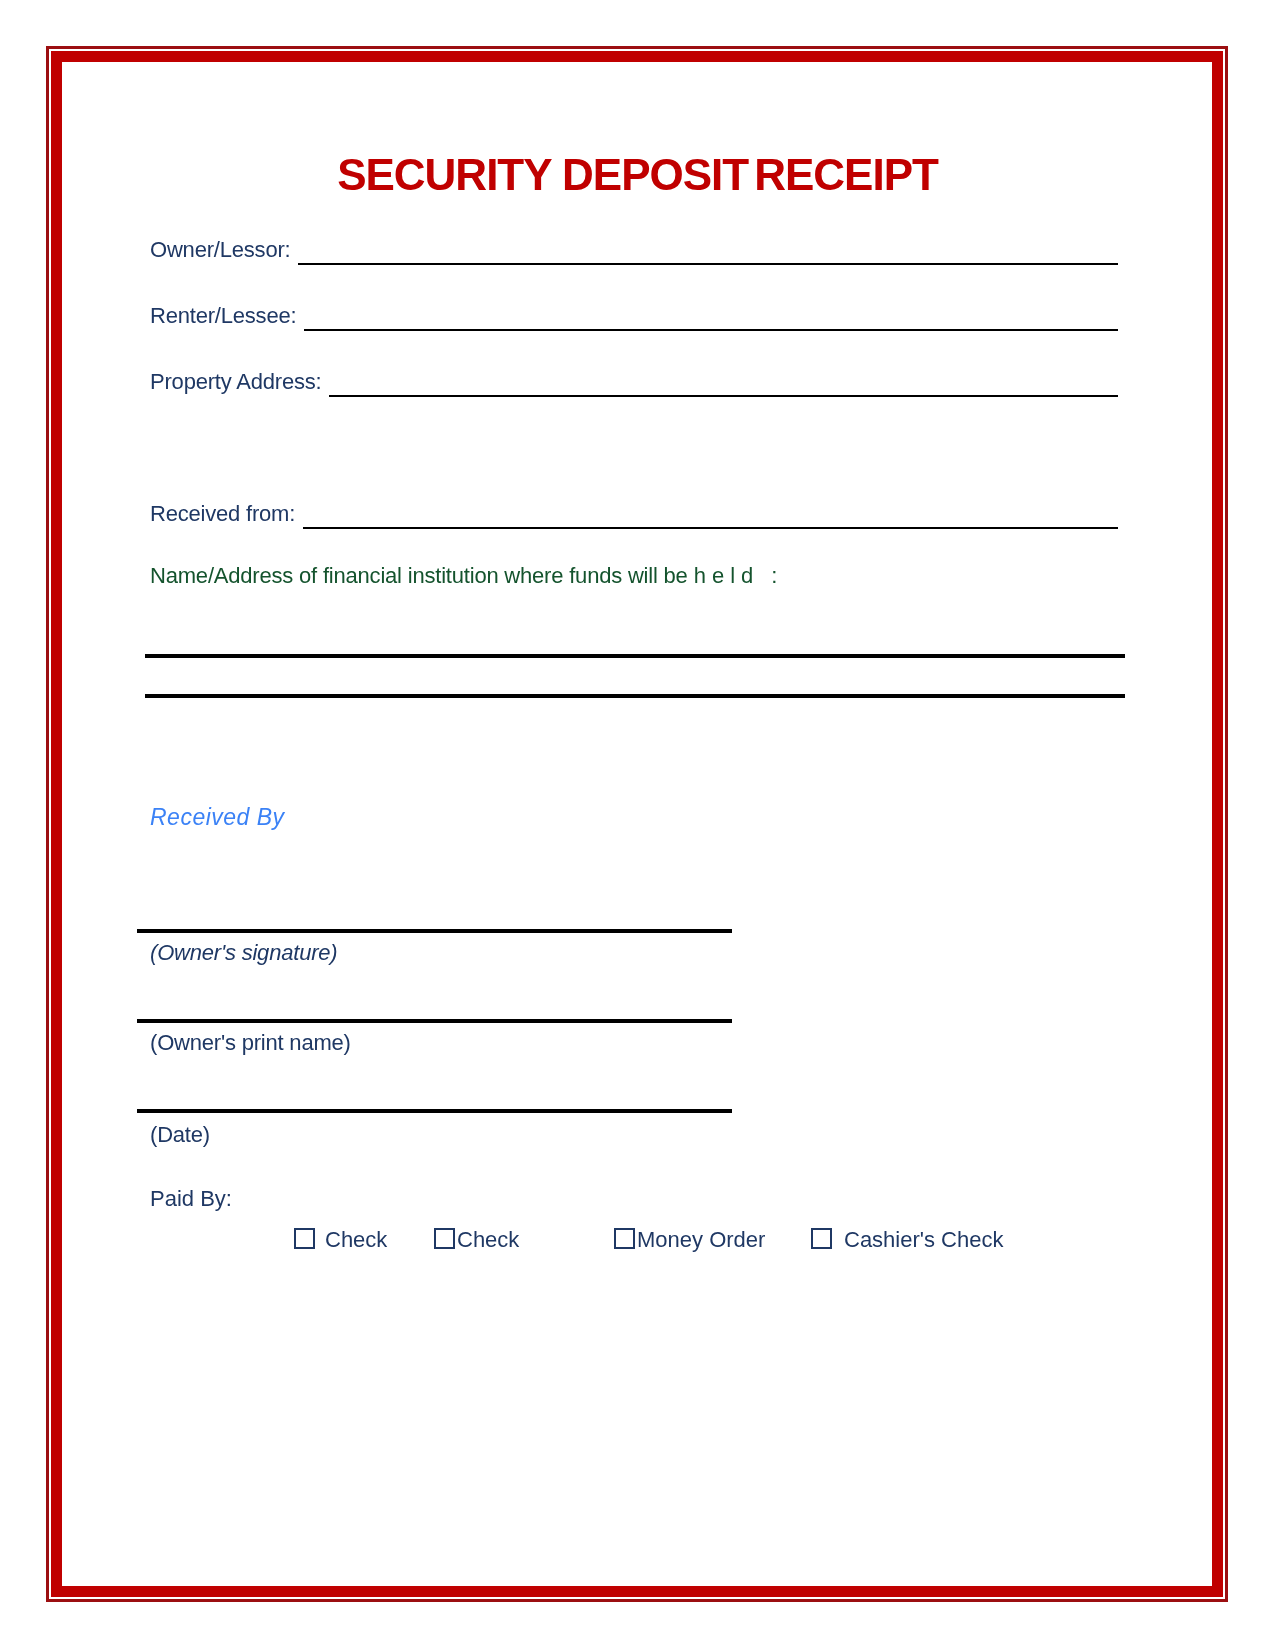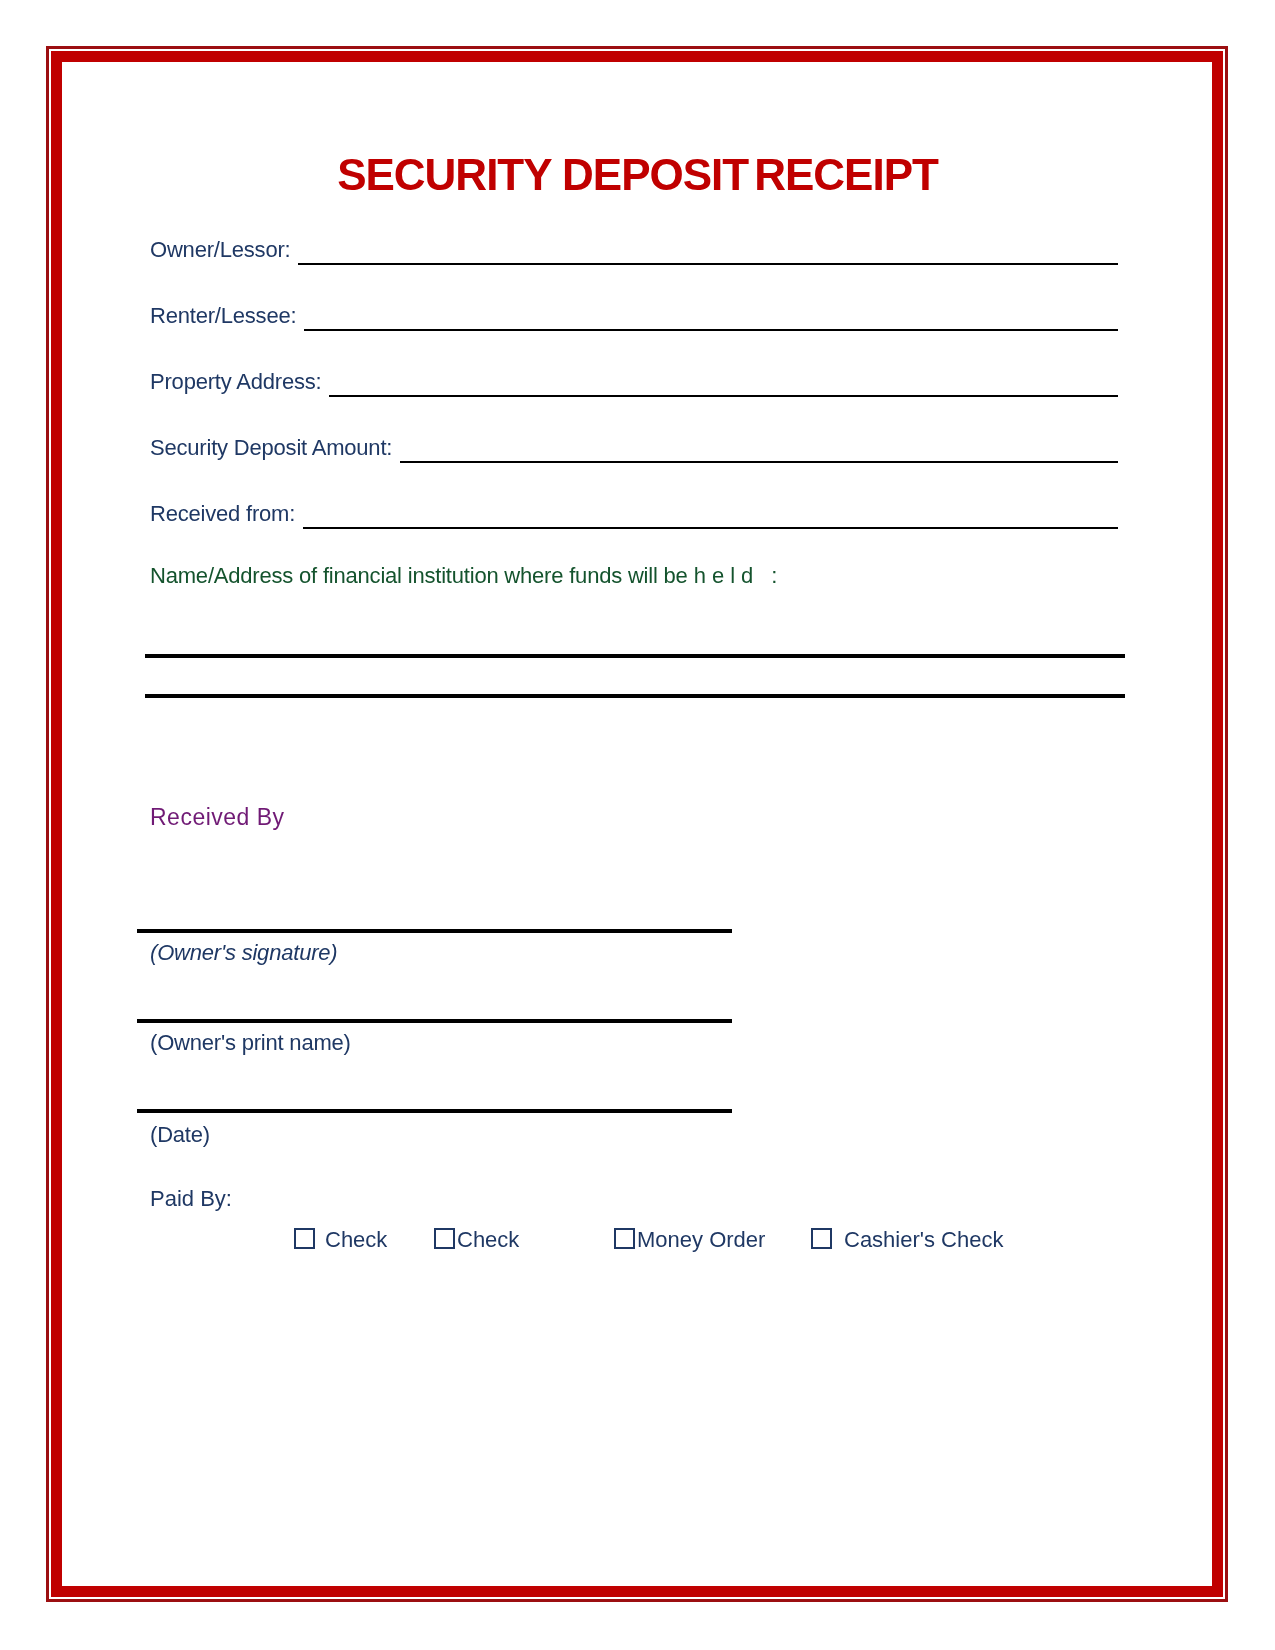--- a/index.html
+++ b/index.html
@@ -55,21 +55,21 @@
   }
   .fin-label .spaced { letter-spacing:6px; }
   .wide-line {
     position:absolute; left:145px; width:980px; height:0;
     border-bottom:4px solid #000000;
   }
   .wide-line-1 { top:654px; }
   .wide-line-2 { top:694px; }
   .received-by {
     position:absolute; left:150px; top:804px;
-    color:#701a75; font-size:23px; letter-spacing:0.5px;
+    color:#3b82f6; font-size:23px; letter-spacing:0.5px;font-style:italic;
   }
   .sig-line {
     position:absolute; left:137px; width:595px; height:0;
     border-bottom:4px solid #000000;
   }
   .sig-line-1 { top:929px; }
   .sig-line-2 { top:1019px; }
   .sig-line-3 { top:1109px; }
   .caption {
     position:absolute; left:150px;
@@ -123,24 +123,20 @@
   <div class="field-row row-owner">
     <span class="field-label">Owner/Lessor:</span>
     <div class="blank-line"></div>
   </div>
 
   <div class="field-row row-address">
     <span class="field-label">Property Address:</span>
     <div class="blank-line"></div>
   </div>
 
-  <div class="field-row row-amount">
-    <span class="field-label">Security Deposit Amount:</span>
-    <div class="blank-line"></div>
-  </div>
 
   <div class="field-row row-recfrom">
     <span class="field-label">Received from:</span>
     <div class="blank-line"></div>
   </div>
 
   <div class="fin-label">
     <span>Name/Address of financial institution where funds will be</span><span class="word-gap"></span><span class="spaced">held :</span>
   </div>
 

